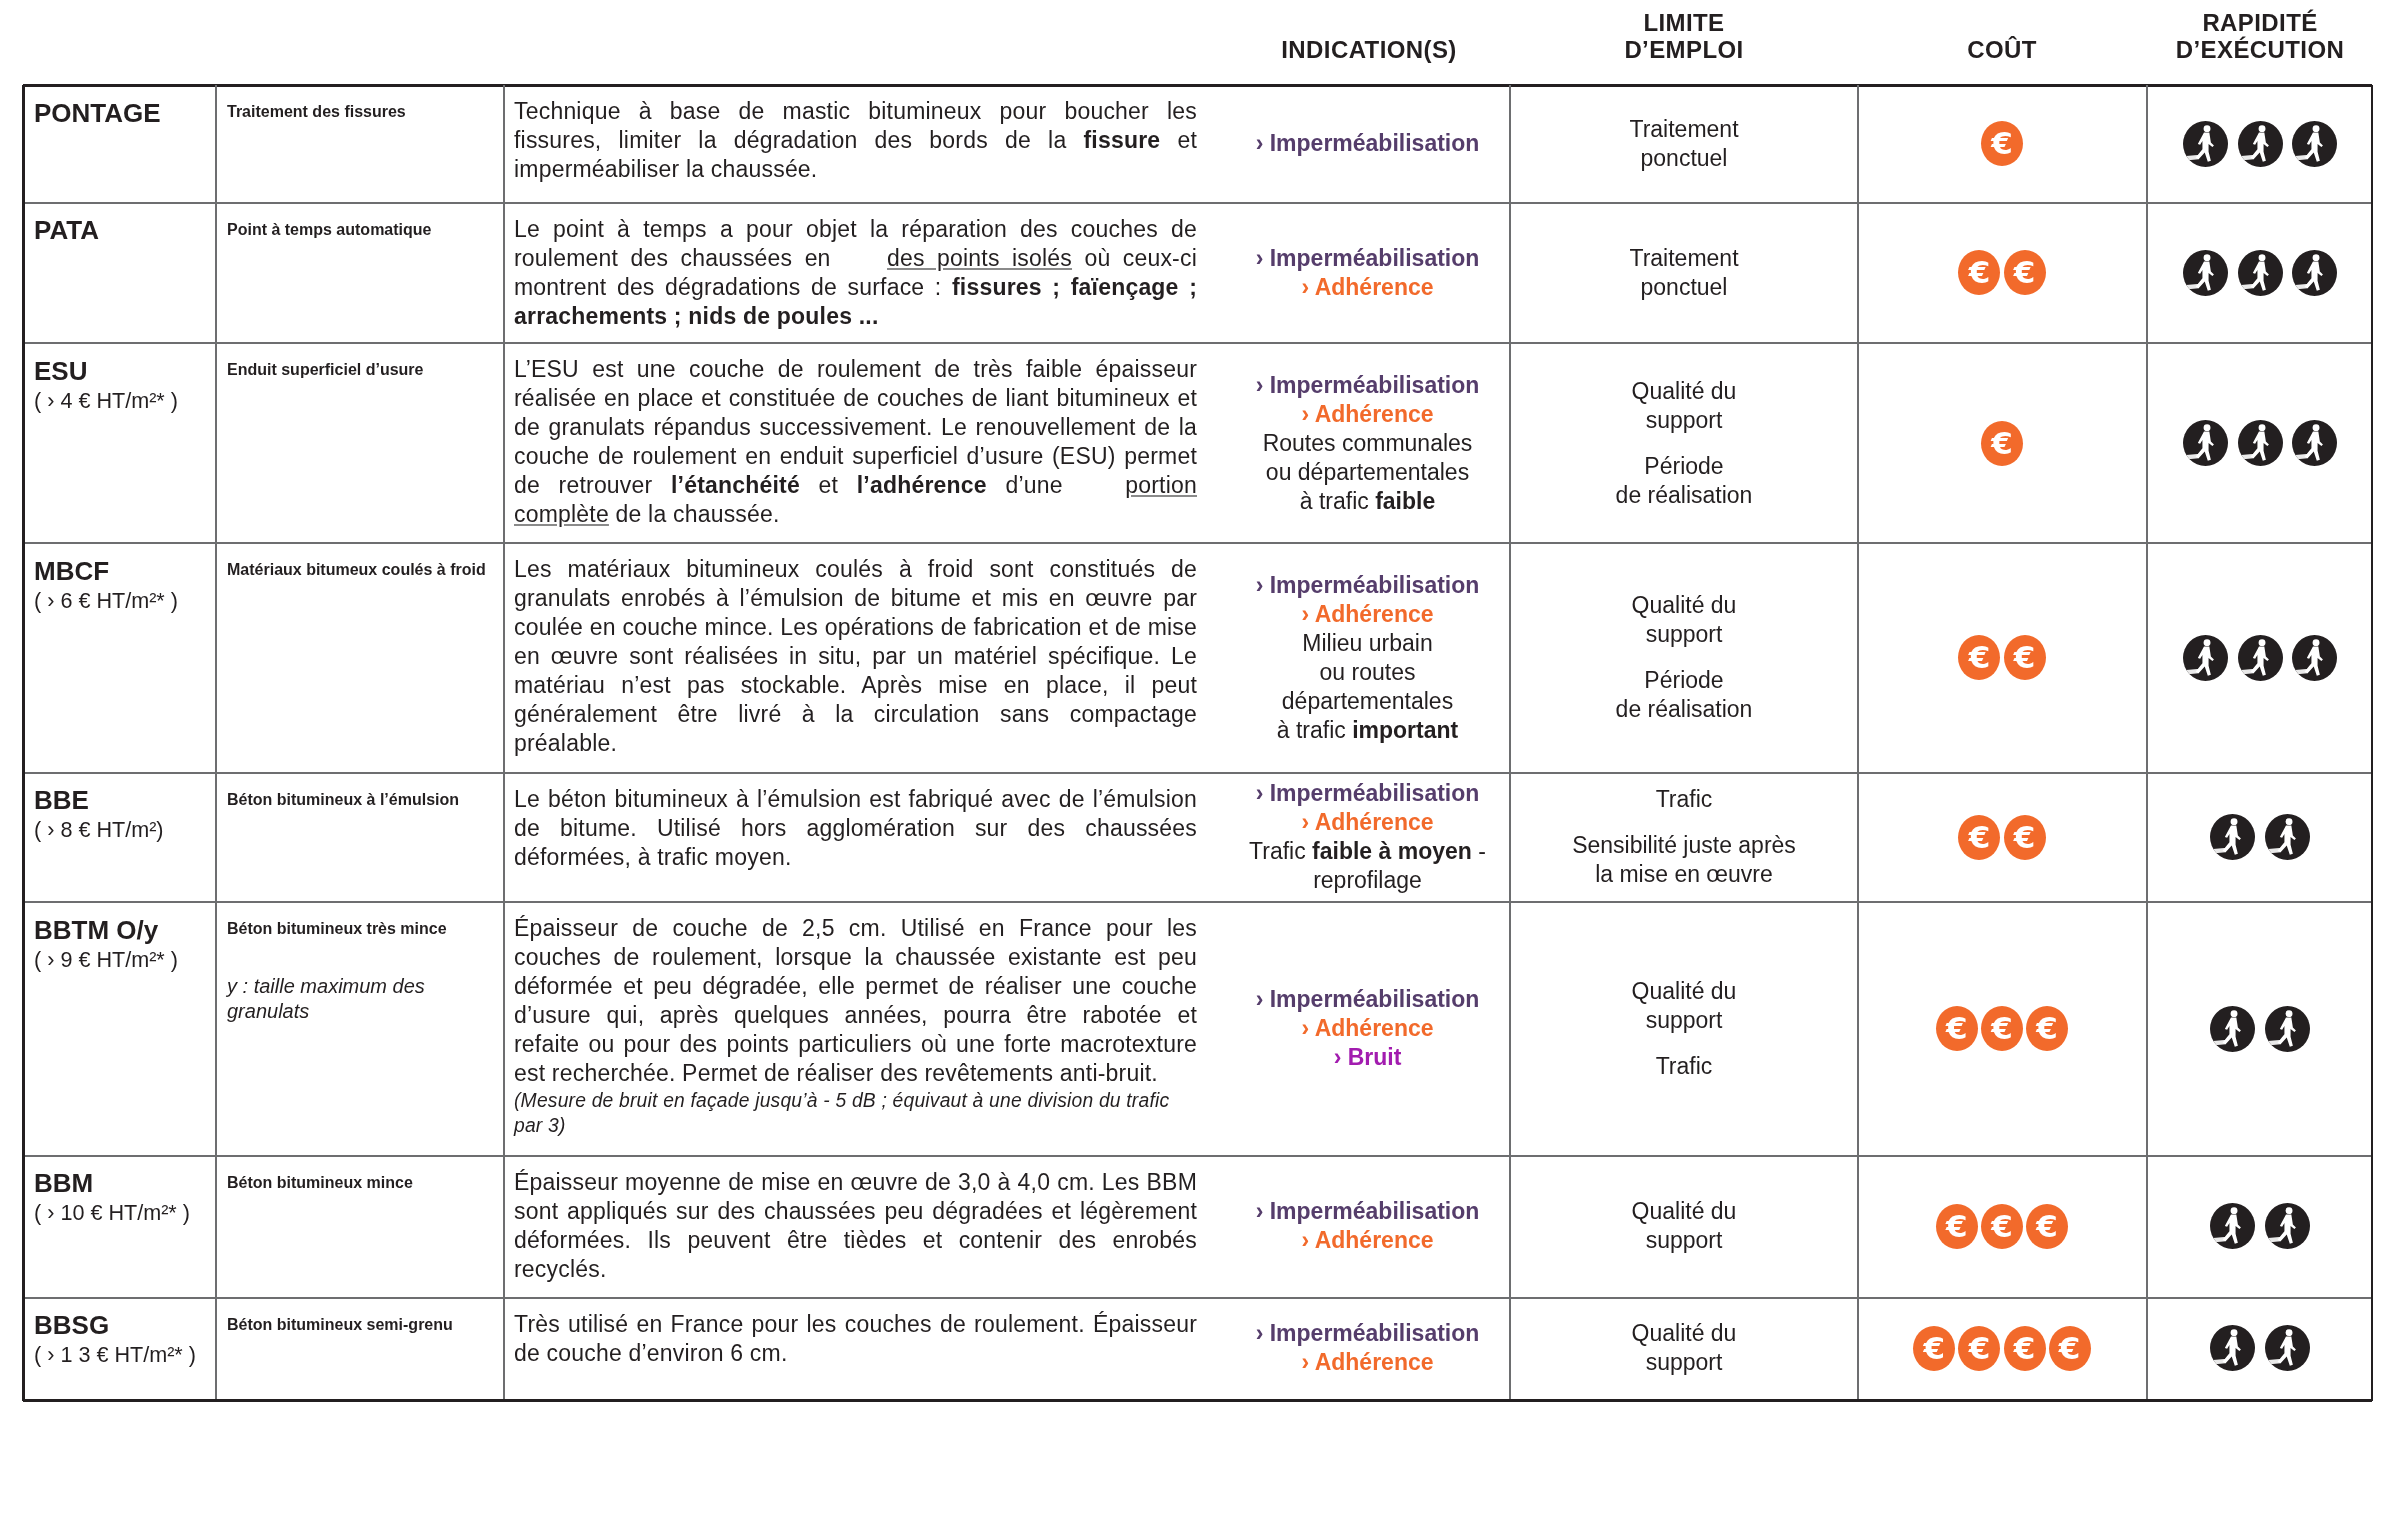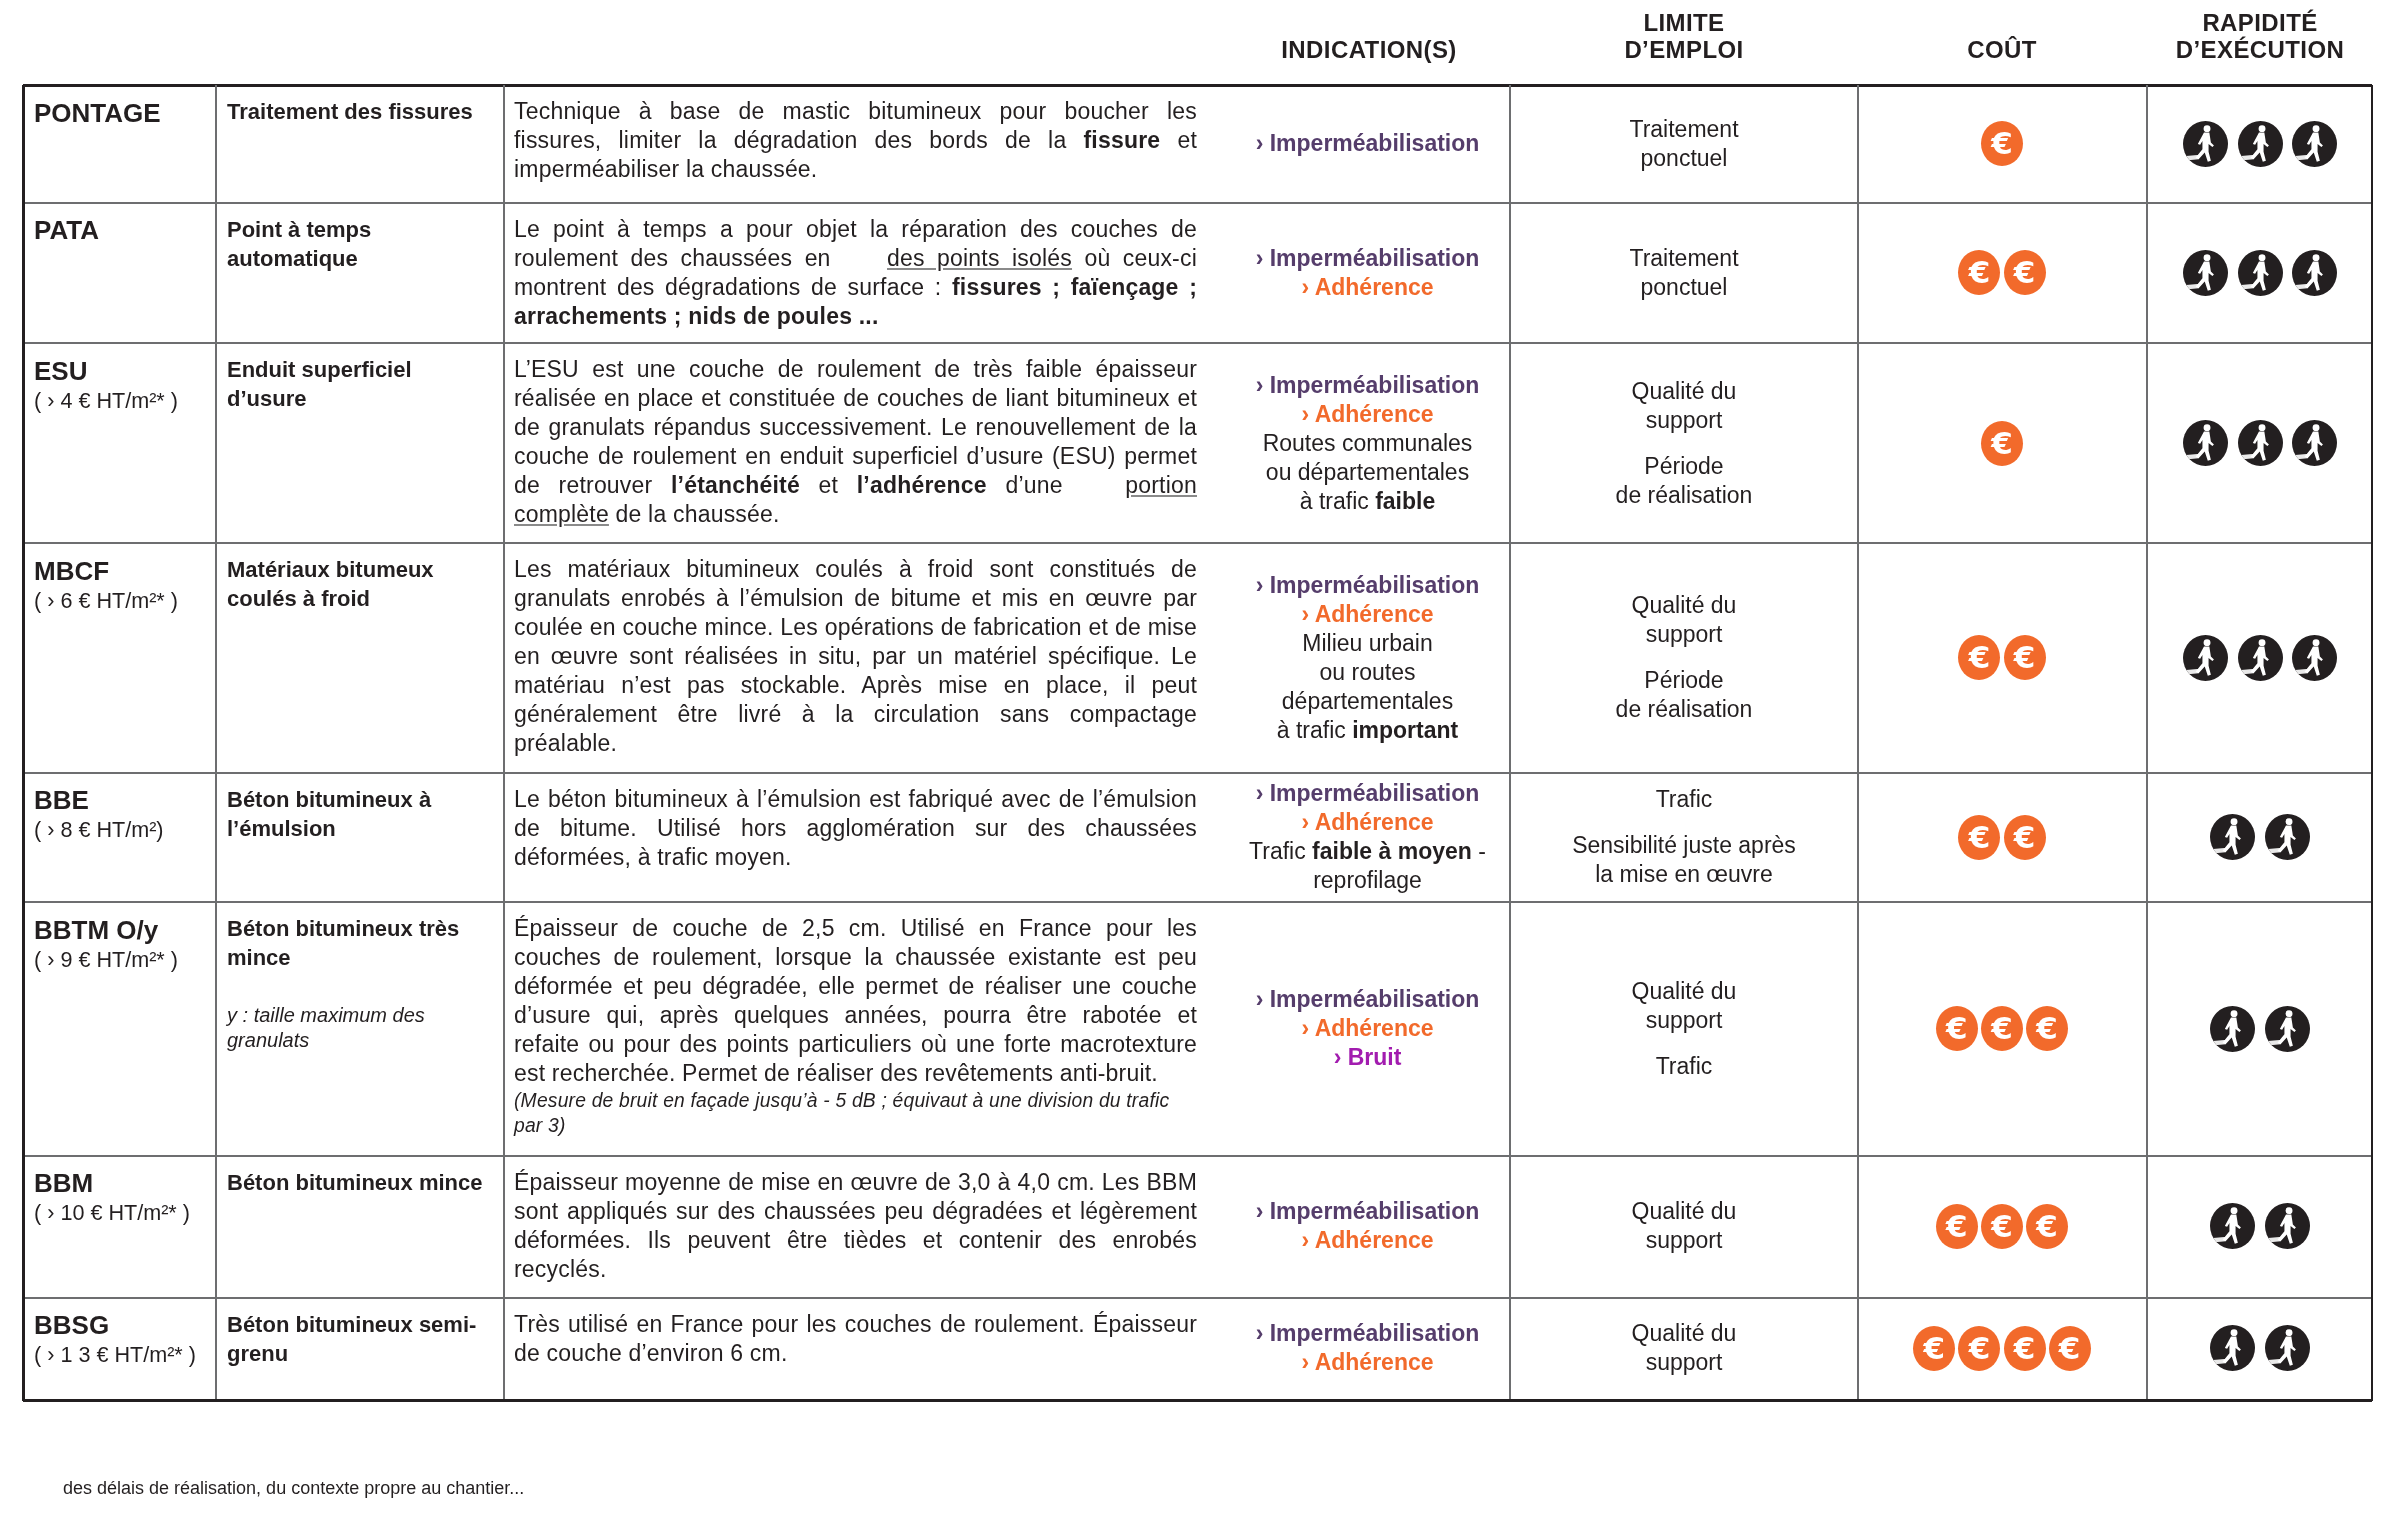--- a/index.html
+++ b/index.html
@@ -7,21 +7,21 @@
          font-family:"Liberation Sans", sans-serif; color:#231f20; }
   .hdr { position:absolute; top:9.3px; text-align:center; font-weight:bold;
          font-size:24px; line-height:27px; letter-spacing:0.4px; color:#231f20; }
   .hdr span { display:block; }
   .table { position:absolute; left:0; top:0; width:2389px; height:1538px; }
   .vline { position:absolute; width:1.5px; background:#6d6e70; }
   .hline { position:absolute; height:2.3px; background:#6d6e70; }
   .cell { position:absolute; box-sizing:border-box; }
   .code { font-weight:bold; font-size:26px; line-height:29px; }
   .price { font-size:21.6px; line-height:29px; }
-  .name { font-weight:bold; font-size:22px; line-height:29px; }
+  .name { font-weight:bold; font-size:16px; line-height:29px; }
   .note { font-style:italic; font-size:20px; line-height:25px; margin-top:31px; }
   .desc { font-size:23px; line-height:29px; text-align:justify; text-align-last:left; letter-spacing:0.2px; }
   .desc b { font-weight:bold; }
   .desc u { text-decoration:underline; text-decoration-color:#8a8a8a;margin-left:44px; }
   .desc .small { font-style:italic; font-size:19.3px; line-height:25px; display:block; text-align:left; }
   .ind { text-align:center; font-size:23px; line-height:29px; }
   .ind .tag { font-weight:bold; display:block; }
   .ind .p { color:#553d6b; }
   .ind .o { color:#f26a2b; }
   .ind .g { color:#a21caf; }
@@ -446,15 +446,14 @@
               <path d="M27 15 L34 15 L36 28 L40 32 L38 34 L33 30 L33 40 L36 52 L32 53 L28 41 L20 50 L16 48 L25 37 L25 26 L22 31 L19 30 Z" fill="#fff"></path>
               <path d="M0 46 L22 44 L20 50 L0 52 Z" fill="#fff" opacity="0.9"></path>
             </svg>
           </div>
         </div>
       </div>
     </div>
   </div>
 
 <div class="foot">
-  <span>des délais de réalisation, du contexte propre au chantier...</span>
 </div>
 
 
 </body></html>

